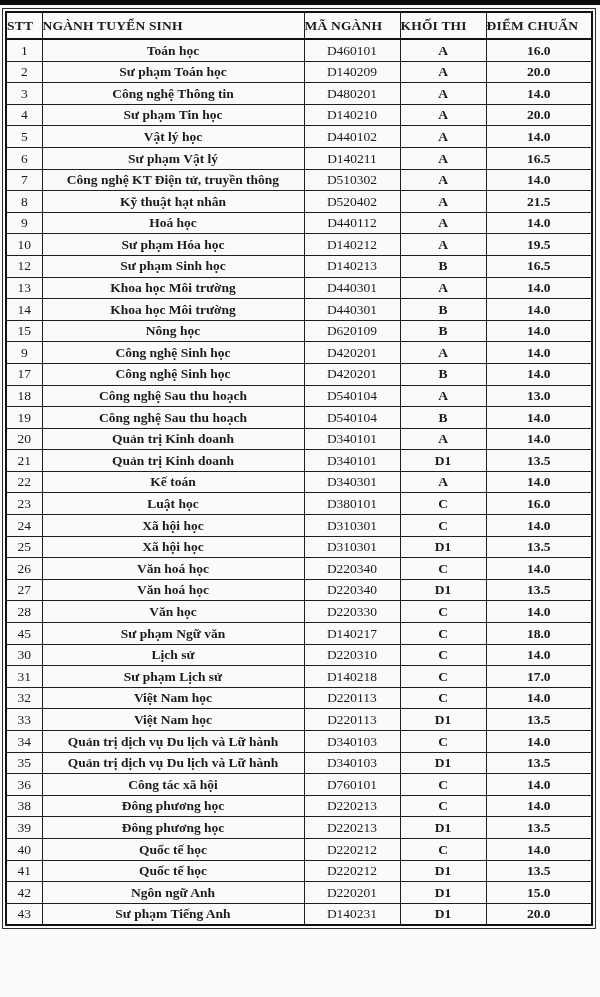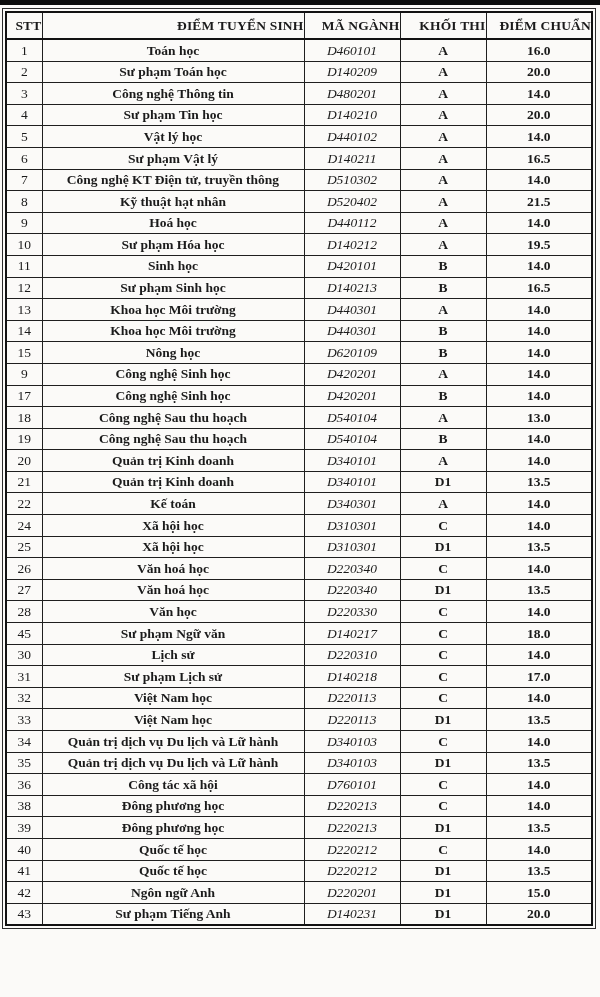--- a/index.html
+++ b/index.html
@@ -37,40 +37,40 @@
     font-size: 13.5px;
     line-height: 1;
     padding: 0;
     vertical-align: middle;
     white-space: nowrap;
     overflow: hidden;
   }
   table.scores th {
     height: 25px;
     font-weight: bold;
-    text-align: right;
+    text-align: left;
     border-bottom: 2px solid #121212;
     letter-spacing: 0.2px;
   }
   table.scores td {
     height: 20.6px;
     text-align: center;
   }
   col.c0 { width: 36px; }
   col.c1 { width: 262px; }
   col.c2 { width: 96px; }
   col.c3 { width: 86px; }
   col.c4 { width: auto; }
   td.cell-major {
     text-align: left;
     padding-left: 11px;
     font-weight: bold;
     font-family: Liberation Serif, serif;
   }
-  td.cell-code { font-weight: normal; font-style: italic; }
+  td.cell-code { font-weight: normal; }
   td.cell-block { font-weight: bold; }
   td.cell-score { font-weight: bold; }
   td.cell-stt { font-weight: normal; }
 </style>
 </head>
 <body>
 
 <div class="scan-edge-bar"></div>
 
 <div class="table-frame">
@@ -78,21 +78,21 @@
     <colgroup>
       <col class="c0">
         <col class="c1">
         <col class="c2">
         <col class="c3">
         <col class="c4">
     </colgroup>
     <thead>
       <tr>
         <th>STT</th>
-        <th>ĐIỂM TUYỂN SINH</th>
+        <th>NGÀNH TUYỂN SINH</th>
         <th>MÃ NGÀNH</th>
         <th>KHỐI THI</th>
         <th>ĐIỂM CHUẨN</th>
       </tr>
     </thead>
     <tbody id="table-body">
         <tr>
           <td class="cell-stt">1</td>
           <td class="cell-major">Toán học</td>
           <td class="cell-code">D460101</td>
@@ -156,27 +156,20 @@
           <td class="cell-score">14.0</td>
         </tr>
         <tr>
           <td class="cell-stt">10</td>
           <td class="cell-major">Sư phạm Hóa học</td>
           <td class="cell-code">D140212</td>
           <td class="cell-block">A</td>
           <td class="cell-score">19.5</td>
         </tr>
         <tr>
-          <td class="cell-stt">11</td>
-          <td class="cell-major">Sinh học</td>
-          <td class="cell-code">D420101</td>
-          <td class="cell-block">B</td>
-          <td class="cell-score">14.0</td>
-        </tr>
-        <tr>
           <td class="cell-stt">12</td>
           <td class="cell-major">Sư phạm Sinh học</td>
           <td class="cell-code">D140213</td>
           <td class="cell-block">B</td>
           <td class="cell-score">16.5</td>
         </tr>
         <tr>
           <td class="cell-stt">13</td>
           <td class="cell-major">Khoa học Môi trường</td>
           <td class="cell-code">D440301</td>
@@ -238,20 +231,27 @@
           <td class="cell-code">D340101</td>
           <td class="cell-block">D1</td>
           <td class="cell-score">13.5</td>
         </tr>
         <tr>
           <td class="cell-stt">22</td>
           <td class="cell-major">Kế toán</td>
           <td class="cell-code">D340301</td>
           <td class="cell-block">A</td>
           <td class="cell-score">14.0</td>
+        </tr>
+        <tr>
+          <td class="cell-stt">23</td>
+          <td class="cell-major">Luật học</td>
+          <td class="cell-code">D380101</td>
+          <td class="cell-block">C</td>
+          <td class="cell-score">16.0</td>
         </tr>
         <tr>
           <td class="cell-stt">24</td>
           <td class="cell-major">Xã hội học</td>
           <td class="cell-code">D310301</td>
           <td class="cell-block">C</td>
           <td class="cell-score">14.0</td>
         </tr>
         <tr>
           <td class="cell-stt">25</td>

